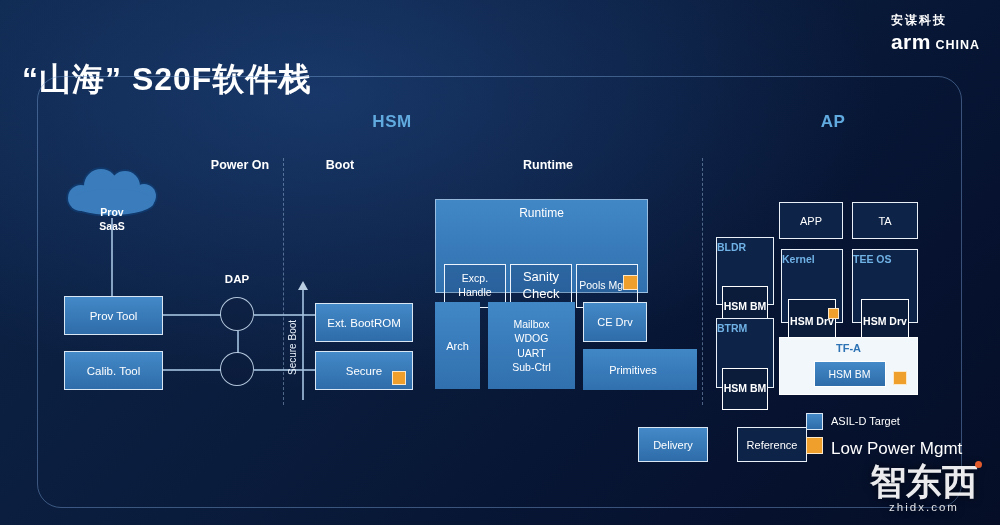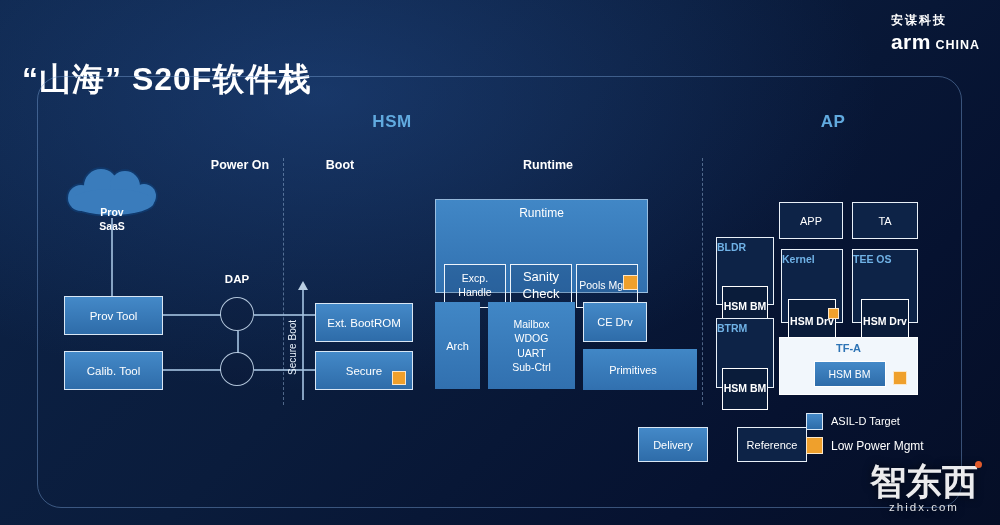--- a/index.html
+++ b/index.html
@@ -144,21 +144,21 @@
     <div class="ctr" style="position:absolute;left:50%;margin-left:-35px;top:23px;width:70px;height:24px;background:linear-gradient(180deg,#4489c8,#2e6ca9);border:1px solid #fff;color:#fff;font-size:10.5px;">HSM BM</div>
     <div class="osq" style="right:10px;bottom:9px;width:14px;height:14px;"></div>
   </div>
 
   <div class="abs ctr bluebox" style="left:638px;top:427px;width:68px;height:33px;font-size:11px;">Delivery</div>
   <div class="abs ctr darkbox" style="left:721px;top:427px;width:68px;height:33px;margin-left:16px;">Reference</div>
 
   <div class="abs" style="left:806px;top:413px;width:17px;height:17px;background:linear-gradient(180deg,#4489c8,#2e6ca9);border:1px solid #d9e7f5;box-sizing:border-box;"></div>
   <div class="abs" style="left:831px;top:415px;font-size:11px;">ASIL-D Target</div>
   <div class="osq abs" style="left:806px;top:437px;width:17px;height:17px;"></div>
-  <div class="abs" style="left:831px;top:439px;font-size:12px;">Low Power Mgmt</div>
+  <div class="abs" style="left:831px;top:439px;font-size:17px;">Low Power Mgmt</div>
 
   <div class="abs" style="right:22px;bottom:12px;text-align:center;text-shadow:0 0 8px rgba(0,0,0,.6);">
     <div style="font-size:36px;font-weight:bold;color:rgba(255,255,255,.92);line-height:1.05;position:relative;">
       <span>智东西</span>
       <span style="position:absolute;right:-4px;top:-2px;width:7px;height:7px;border-radius:50%;background:#e05a2b;"></span>
     </div>
     <div style="font-size:11.5px;letter-spacing:2px;color:rgba(255,255,255,.88);">zhidx.com</div>
   </div>
 
 </div>

